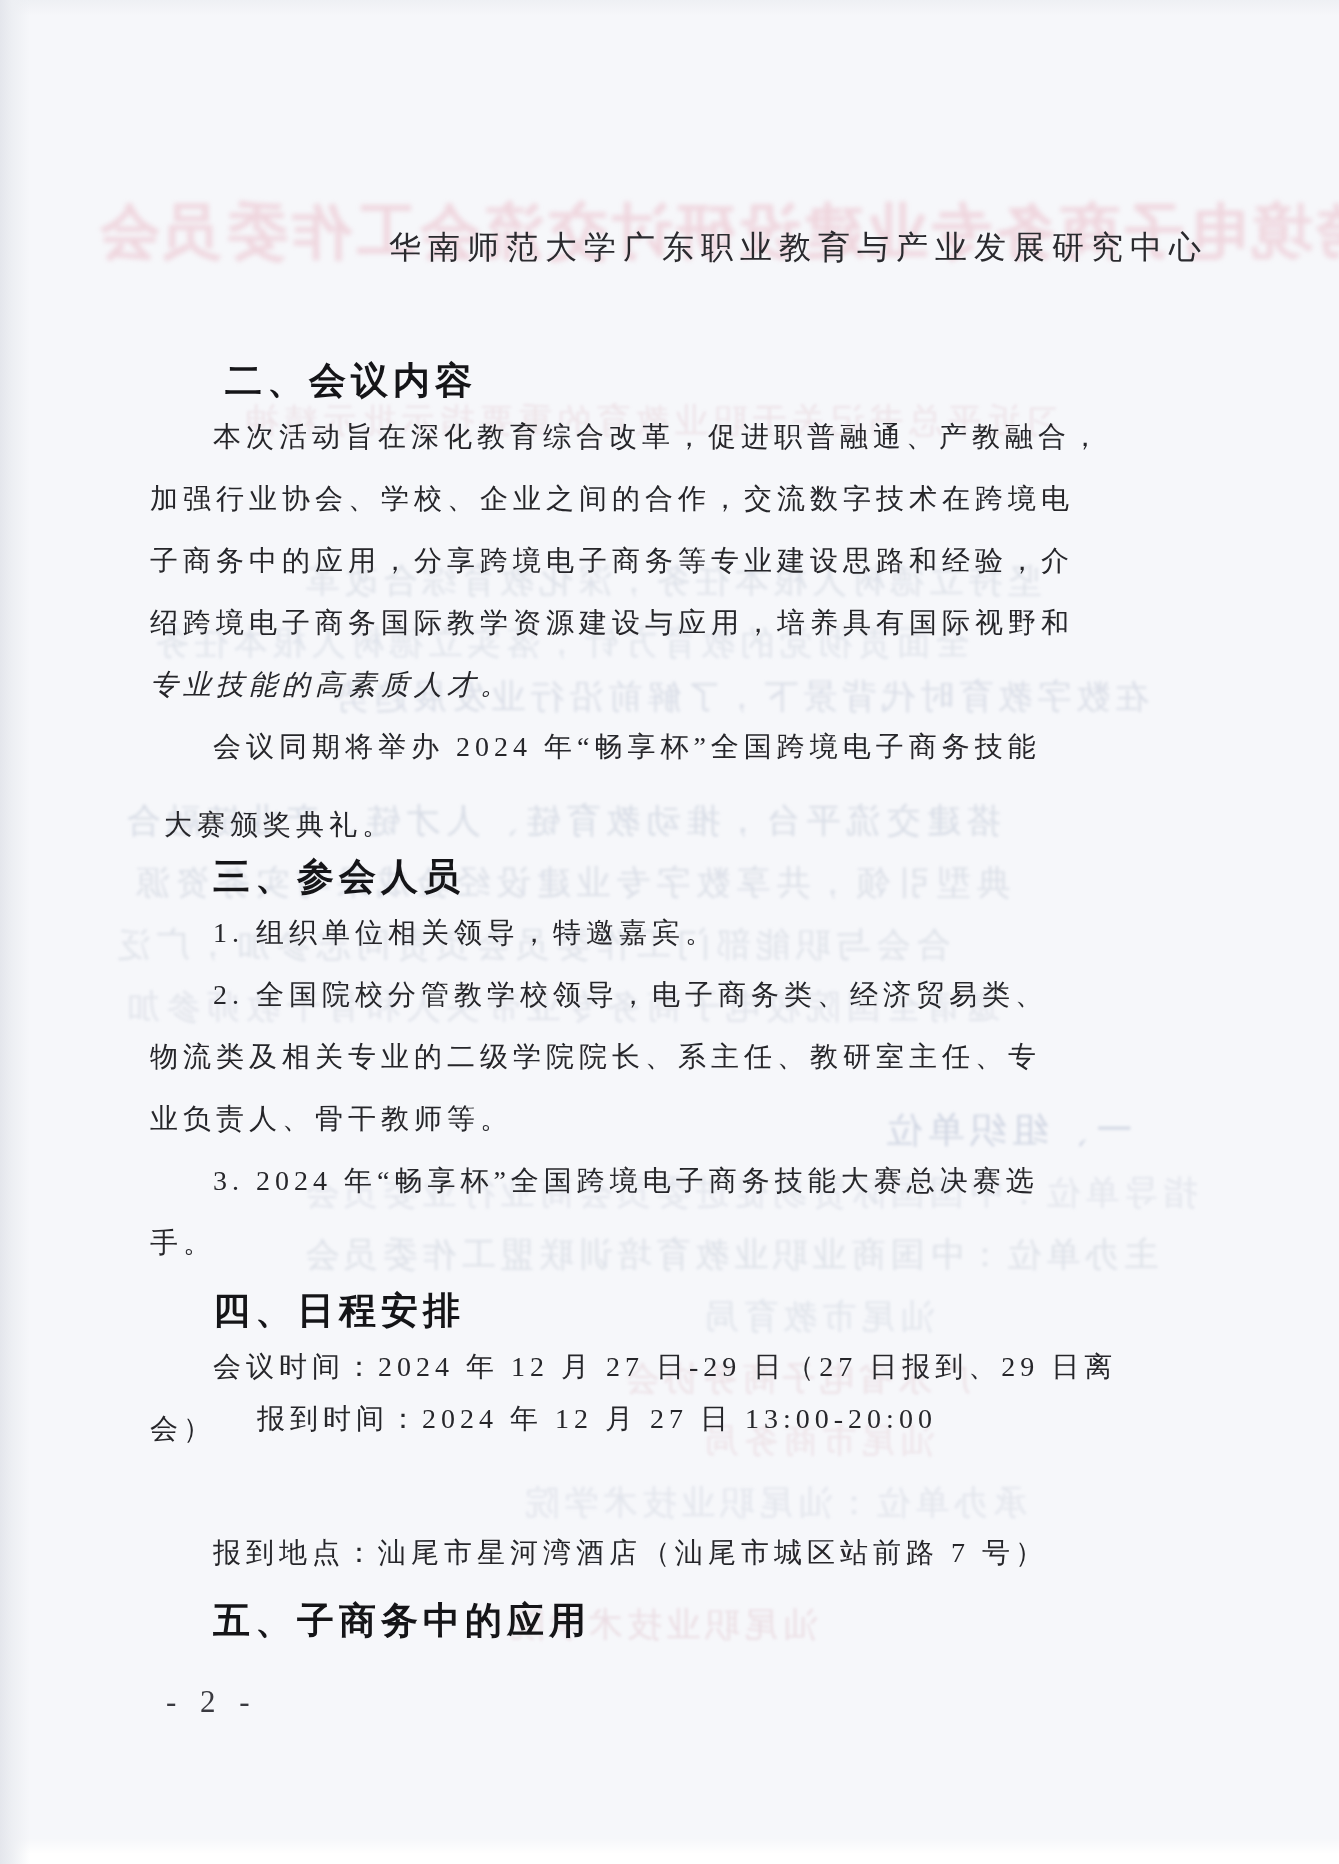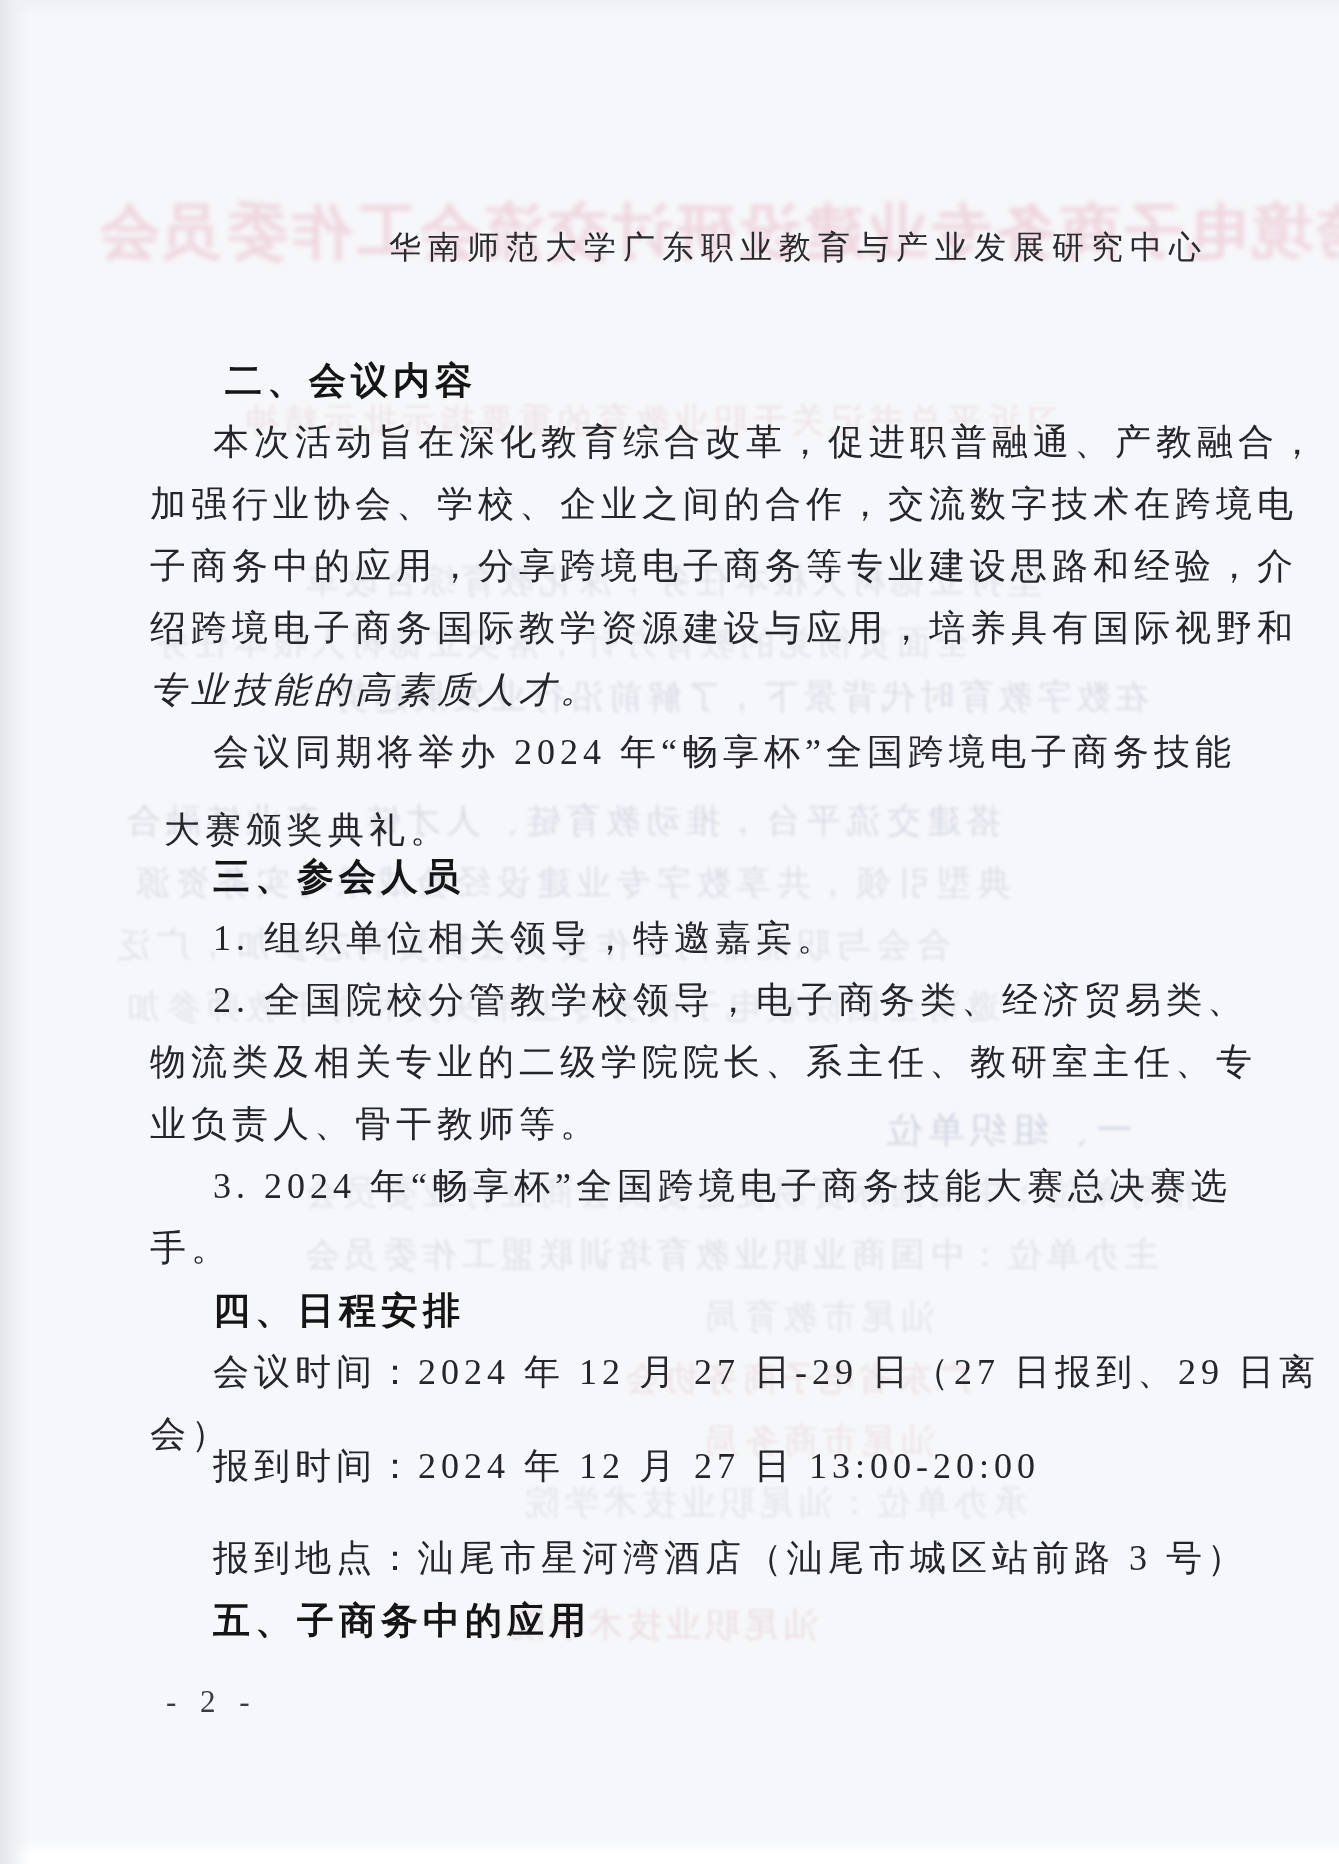--- a/index.html
+++ b/index.html
@@ -29,21 +29,21 @@
     font-weight:bold;
     filter:blur(2.4px);
   }
   
   .hline{
     position:absolute;left:379px;white-space:nowrap;
     font-size:32px;letter-spacing:7px;color:#2a2a2e;margin-left:10px;
   }
   .tline{
     position:absolute;white-space:nowrap;
-    font-size:36px;letter-spacing:5px;color:#26262a;
+    font-size:28px;letter-spacing:5px;color:#26262a;
   }
   .tline.heading{
     font-family:"Liberation Sans", sans-serif;
     font-weight:bold;font-size:37px;color:#151518;
   }
   .tline.para_start{left:213px;}
   .tline.flush{left:150px;}
   .tline.heading{left:213px;}
   .pagenum{
     position:absolute;left:166px;top:1684px;white-space:nowrap;
@@ -89,20 +89,20 @@
       <div class="tline heading" style="top: 852px;">三、参会人员</div>
       <div class="tline para_start" style="top: 914px;">1. 组织单位相关领导，特邀嘉宾。</div>
       <div class="tline para_start" style="top: 976px;">2. 全国院校分管教学校领导，电子商务类、经济贸易类、</div>
       <div class="tline flush" style="top: 1038px;">物流类及相关专业的二级学院院长、系主任、教研室主任、专</div>
       <div class="tline flush" style="top: 1100px;">业负责人、骨干教师等。</div>
       <div class="tline para_start" style="top: 1162px;">3. 2024 年“畅享杯”全国跨境电子商务技能大赛总决赛选</div>
       <div class="tline flush" style="top: 1224px;">手。</div>
       <div class="tline heading" style="top: 1286px;">四、日程安排</div>
       <div class="tline para_start" style="top: 1348px;">会议时间：2024 年 12 月 27 日-29 日（27 日报到、29 日离</div>
       <div class="tline flush" style="top: 1410px;">会）</div>
-      <div class="tline para_start" style="top: 1442px;">报到时间：2024 年 12 月 27 日 13:00-20:00</div>
-      <div class="tline para_start" style="top: 1534px;">报到地点：汕尾市星河湾酒店（汕尾市城区站前路 3 号）</div>
+      <div class="tline para_start" style="top: 1400px; margin-left: 44px;">报到时间：2024 年 12 月 27 日 13:00-20:00</div>
+      <div class="tline para_start" style="top: 1534px;">报到地点：汕尾市星河湾酒店（汕尾市城区站前路 7 号）</div>
       <div class="tline heading" style="top: 1596px;">五、子商务中的应用</div>
     </div>
 
   <div class="pagenum">- 2 -</div>
 
 </div>
 
 </body></html>

